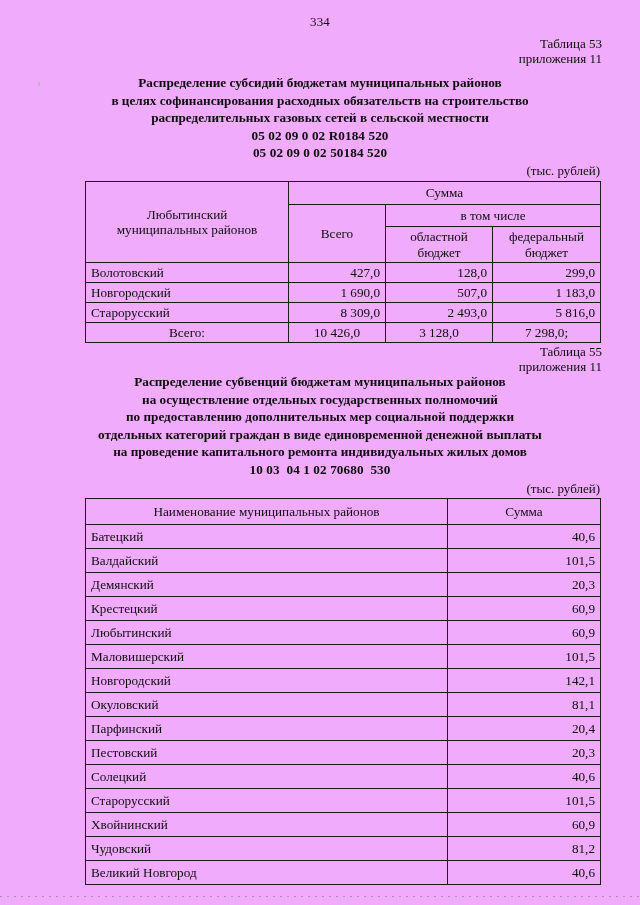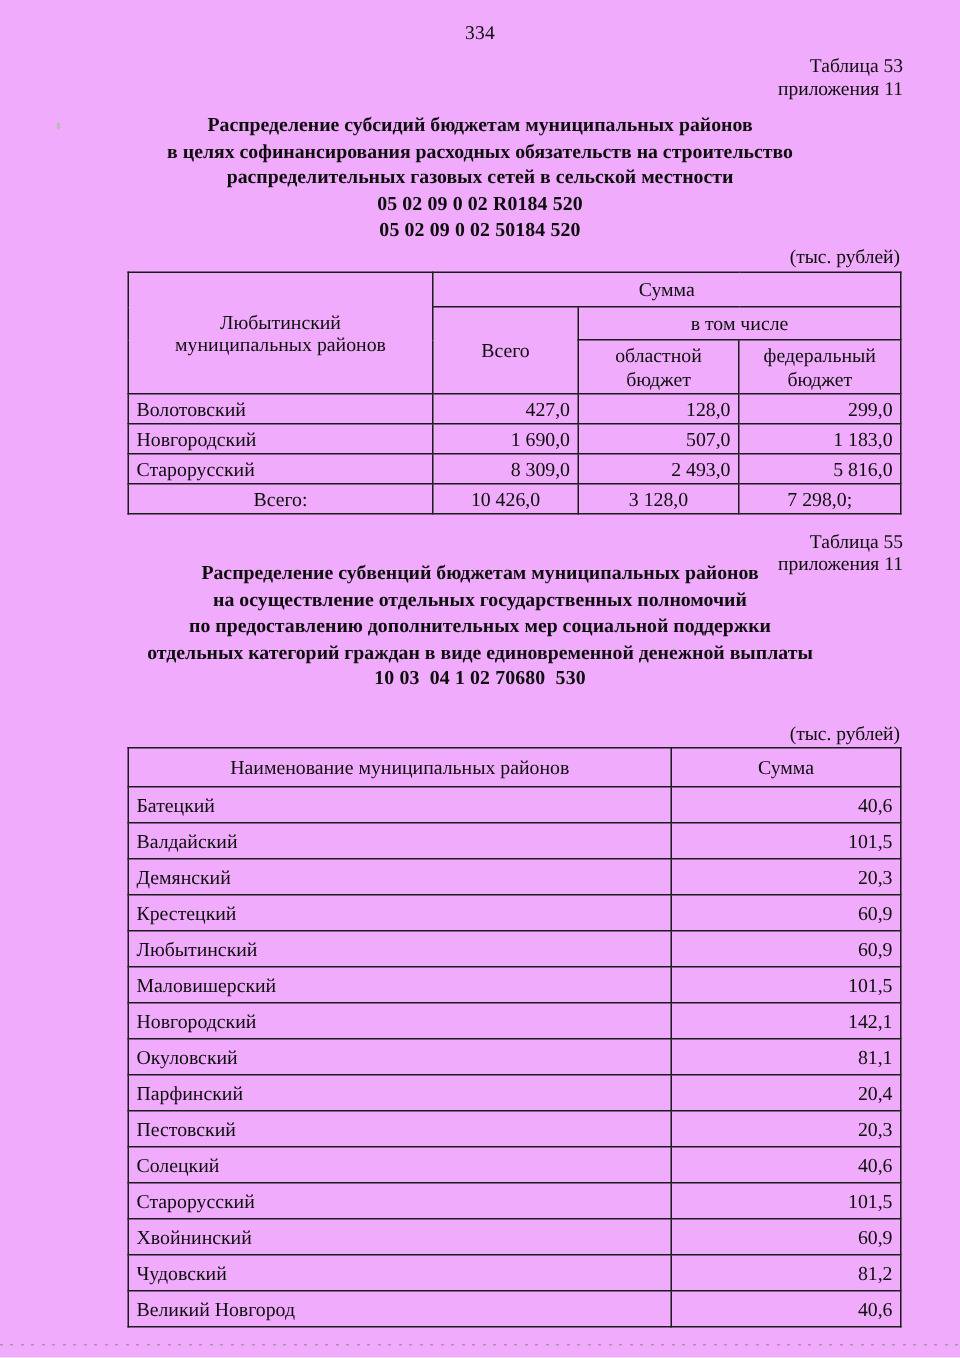--- a/index.html
+++ b/index.html
@@ -185,30 +185,31 @@
       </tr>
       <tr>
         <td class="c-left bold">Всего:</td>
         <td class="c-right bold">10 426,0</td>
         <td class="c-right bold">3 128,0</td>
         <td class="c-right bold">7 298,0;</td>
       </tr>
     </tbody>
   </table>
 
-  <div class="ref-block" style="top:344px;margin-top:9px;">
+  <div class="ref-block" style="top:344px;">
     <span class="ref-line">Таблица 55</span>
     <span class="ref-line">приложения 11</span>
   </div>
 
   <div class="doc-title" style="top:373px;">
     <span class="tline">Распределение субвенций бюджетам муниципальных районов</span>
     <span class="tline">на осуществление отдельных государственных полномочий</span>
     <span class="tline">по предоставлению дополнительных мер социальной поддержки</span>
     <span class="tline">отдельных категорий граждан в виде единовременной денежной выплаты</span>
+    <span class="tline">на проведение капитального ремонта индивидуальных жилых домов</span>
     <span class="tline code">10 03  04 1 02 70680  530</span>
   </div>
 
   <div class="units" style="top:481px;">(тыс. рублей)</div>
 
   <table id="table-subventions" class="doc-table">
     <colgroup>
         <col class="h-name">
         <col class="h-sum">
       </colgroup>

